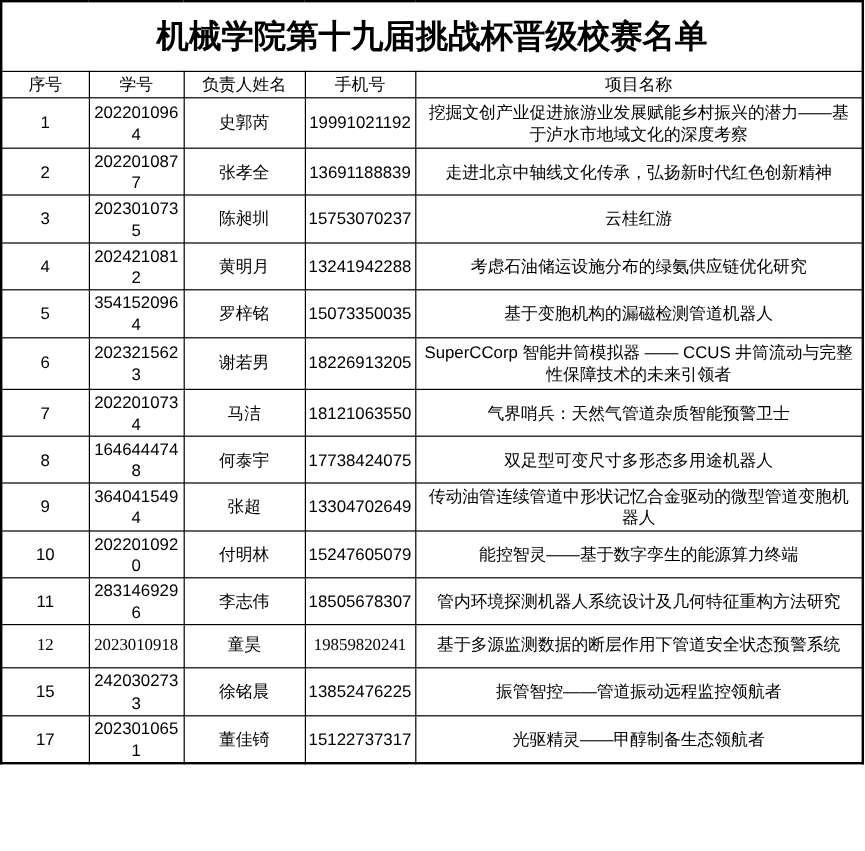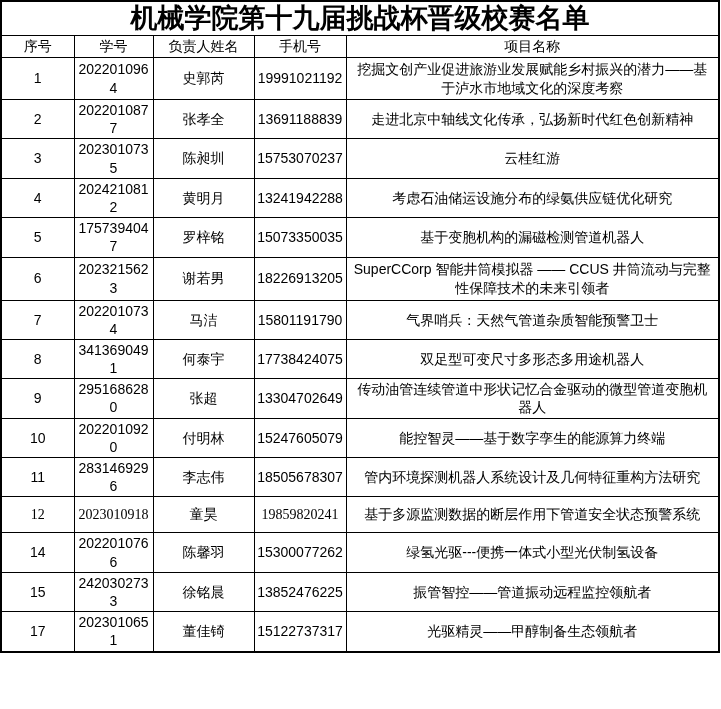--- a/index.html
+++ b/index.html
@@ -37,21 +37,21 @@
     line-height: 1.3;
     padding: 1px 2px;
     overflow: hidden;
     word-break: break-all;
   }
   tr.title-row td {
     height: 33px;
     font-size: 27px;
     font-weight: bold;
     line-height: 1.1;
-    padding: 0;
+    padding: 12px;
     letter-spacing: 0px;
   }
   tr.header-row th { height: 19px; }
 
   tbody tr            { height: 20px; }
   tbody tr:nth-child(1)  { height: 42px; }
   tbody tr:nth-child(2)  { height: 29px; }
   tbody tr:nth-child(6)  { height: 43px; }
   tbody tr:nth-child(9)  { height: 34px; }
   tbody tr:nth-child(11) { height: 35px; }
@@ -110,49 +110,49 @@
         </tr>
         <tr>
           <td>4</td>
           <td>2024210812</td>
           <td>黄明月</td>
           <td>13241942288</td>
           <td class="proj-cell">考虑石油储运设施分布的绿氨供应链优化研究</td>
         </tr>
         <tr>
           <td>5</td>
-          <td>1757394047</td>
+          <td>3541520964</td>
           <td>罗梓铭</td>
           <td>15073350035</td>
           <td class="proj-cell">基于变胞机构的漏磁检测管道机器人</td>
         </tr>
         <tr>
           <td>6</td>
           <td>2023215623</td>
           <td>谢若男</td>
           <td>18226913205</td>
           <td class="proj-cell">SuperCCorp 智能井筒模拟器 —— CCUS 井筒流动与完整性保障技术的未来引领者</td>
         </tr>
         <tr>
           <td>7</td>
           <td>2022010734</td>
           <td>马洁</td>
-          <td>15801191790</td>
+          <td>18121063550</td>
           <td class="proj-cell">气界哨兵：天然气管道杂质智能预警卫士</td>
         </tr>
         <tr>
           <td>8</td>
-          <td>3413690491</td>
+          <td>1646444748</td>
           <td>何泰宇</td>
           <td>17738424075</td>
           <td class="proj-cell">双足型可变尺寸多形态多用途机器人</td>
         </tr>
         <tr>
           <td>9</td>
-          <td>2951686280</td>
+          <td>3640415494</td>
           <td>张超</td>
           <td>13304702649</td>
           <td class="proj-cell">传动油管连续管道中形状记忆合金驱动的微型管道变胞机器人</td>
         </tr>
         <tr>
           <td>10</td>
           <td>2022010920</td>
           <td>付明林</td>
           <td>15247605079</td>
           <td class="proj-cell">能控智灵——基于数字孪生的能源算力终端</td>
@@ -165,27 +165,20 @@
           <td class="proj-cell">管内环境探测机器人系统设计及几何特征重构方法研究</td>
         </tr>
         <tr>
           <td>12</td>
           <td>2023010918</td>
           <td>童昊</td>
           <td>19859820241</td>
           <td class="proj-cell">基于多源监测数据的断层作用下管道安全状态预警系统</td>
         </tr>
         <tr>
-          <td>14</td>
-          <td>2022010766</td>
-          <td>陈馨羽</td>
-          <td>15300077262</td>
-          <td class="proj-cell">绿氢光驱---便携一体式小型光伏制氢设备</td>
-        </tr>
-        <tr>
           <td>15</td>
           <td>2420302733</td>
           <td>徐铭晨</td>
           <td>13852476225</td>
           <td class="proj-cell">振管智控——管道振动远程监控领航者</td>
         </tr>
         <tr>
           <td>17</td>
           <td>2023010651</td>
           <td>董佳锜</td>

